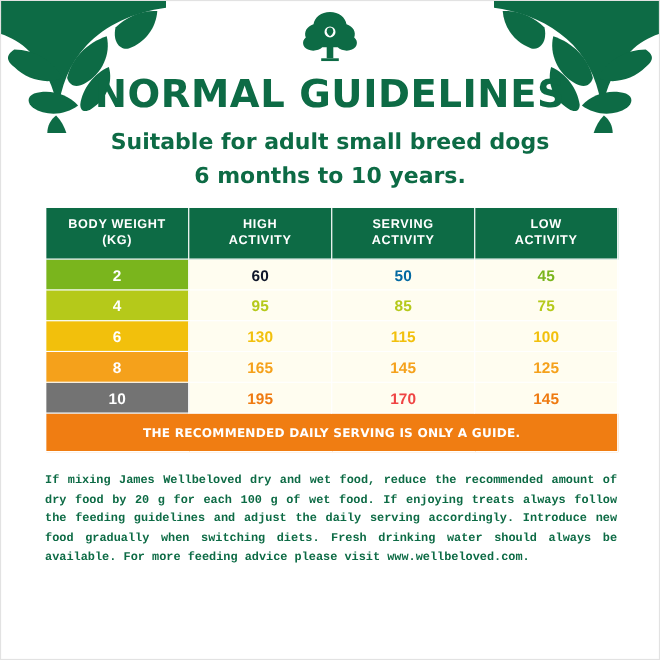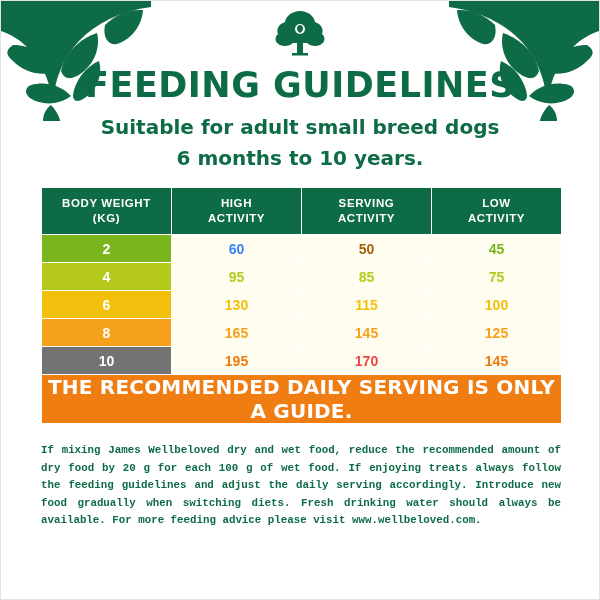--- a/index.html
+++ b/index.html
@@ -121,21 +121,21 @@
     text-align: center;
     font-weight: bold;
     font-size: 14px;
     height: 27px;
   }
   .footer-bar {
     background: #f07d12;
     color: #ffffff;
     text-align: center;
     font-weight: bold;
-    font-size: 20px;
+    font-size: 11px;
     letter-spacing: 0.2px;
     height: 34px;
     font-family: "DejaVu Sans", sans-serif;
   }
 
   
   .note {
     margin: 18px 40px 0 40px;
     width: 520px;
     font-size: 10.8px;
@@ -176,21 +176,21 @@
 
   <div class="header">
     <svg class="logo" viewBox="0 0 64 48">
       <g fill="#0d6b45">
         <path d="M32 2 C24 2 18 7 17 13 C11 15 8 20 10 25 C6 28 7 34 12 36 C16 38 22 37 25 34 L29 34 L29 44 L35 44 L35 34 L39 34 C42 37 48 38 52 36 C57 34 58 28 54 25 C56 20 53 15 47 13 C46 7 40 2 32 2 Z"></path>
         <circle cx="32" cy="20" r="5" fill="#ffffff"></circle>
         <path d="M32 16 c2 0 3 1.5 3 3.5 s-1.5 3.5 -3 4.5 c-1.5 -1 -3 -2.5 -3 -4.5 s1 -3.5 3 -3.5 Z" fill="#0d6b45"></path>
         <rect x="24" y="44" width="16" height="2.5"></rect>
       </g>
     </svg>
-    <div class="title">FEEDING GUIDELINES</div>
+    <div class="title">NORMAL GUIDELINES</div>
     <div class="subtitle">Suitable for adult small breed dogs</div>
     <div class="subtitle">6 months to 10 years.</div>
   </div>
 
   <div class="table-wrap">
     <table class="feeding">
       <colgroup>
         <col style="width:130px">
         <col style="width:130px">
         <col style="width:130px">
@@ -211,22 +211,22 @@
             <div>ACTIVITY</div>
           </td>
           <td class="hdr-green act-hdr">
             <div>LOW</div>
             <div>ACTIVITY</div>
           </td>
         </tr>
 
         <tr>
           <td class="weight-cell" style="background:#7ab51d">2</td>
-          <td class="val-cell" style="color:#3b82f6">60</td>
-          <td class="val-cell" style="color:#a16207">50</td>
+          <td class="val-cell" style="color:#0f172a">60</td>
+          <td class="val-cell" style="color:#0369a1">50</td>
           <td class="val-cell" style="color:#7ab51d">45</td>
         </tr>
         <tr>
           <td class="weight-cell" style="background:#b5c91a">4</td>
           <td class="val-cell" style="color:#b5c91a">95</td>
           <td class="val-cell" style="color:#b5c91a">85</td>
           <td class="val-cell" style="color:#b5c91a">75</td>
         </tr>
         <tr>
           <td class="weight-cell" style="background:#f2c00c">6</td>

